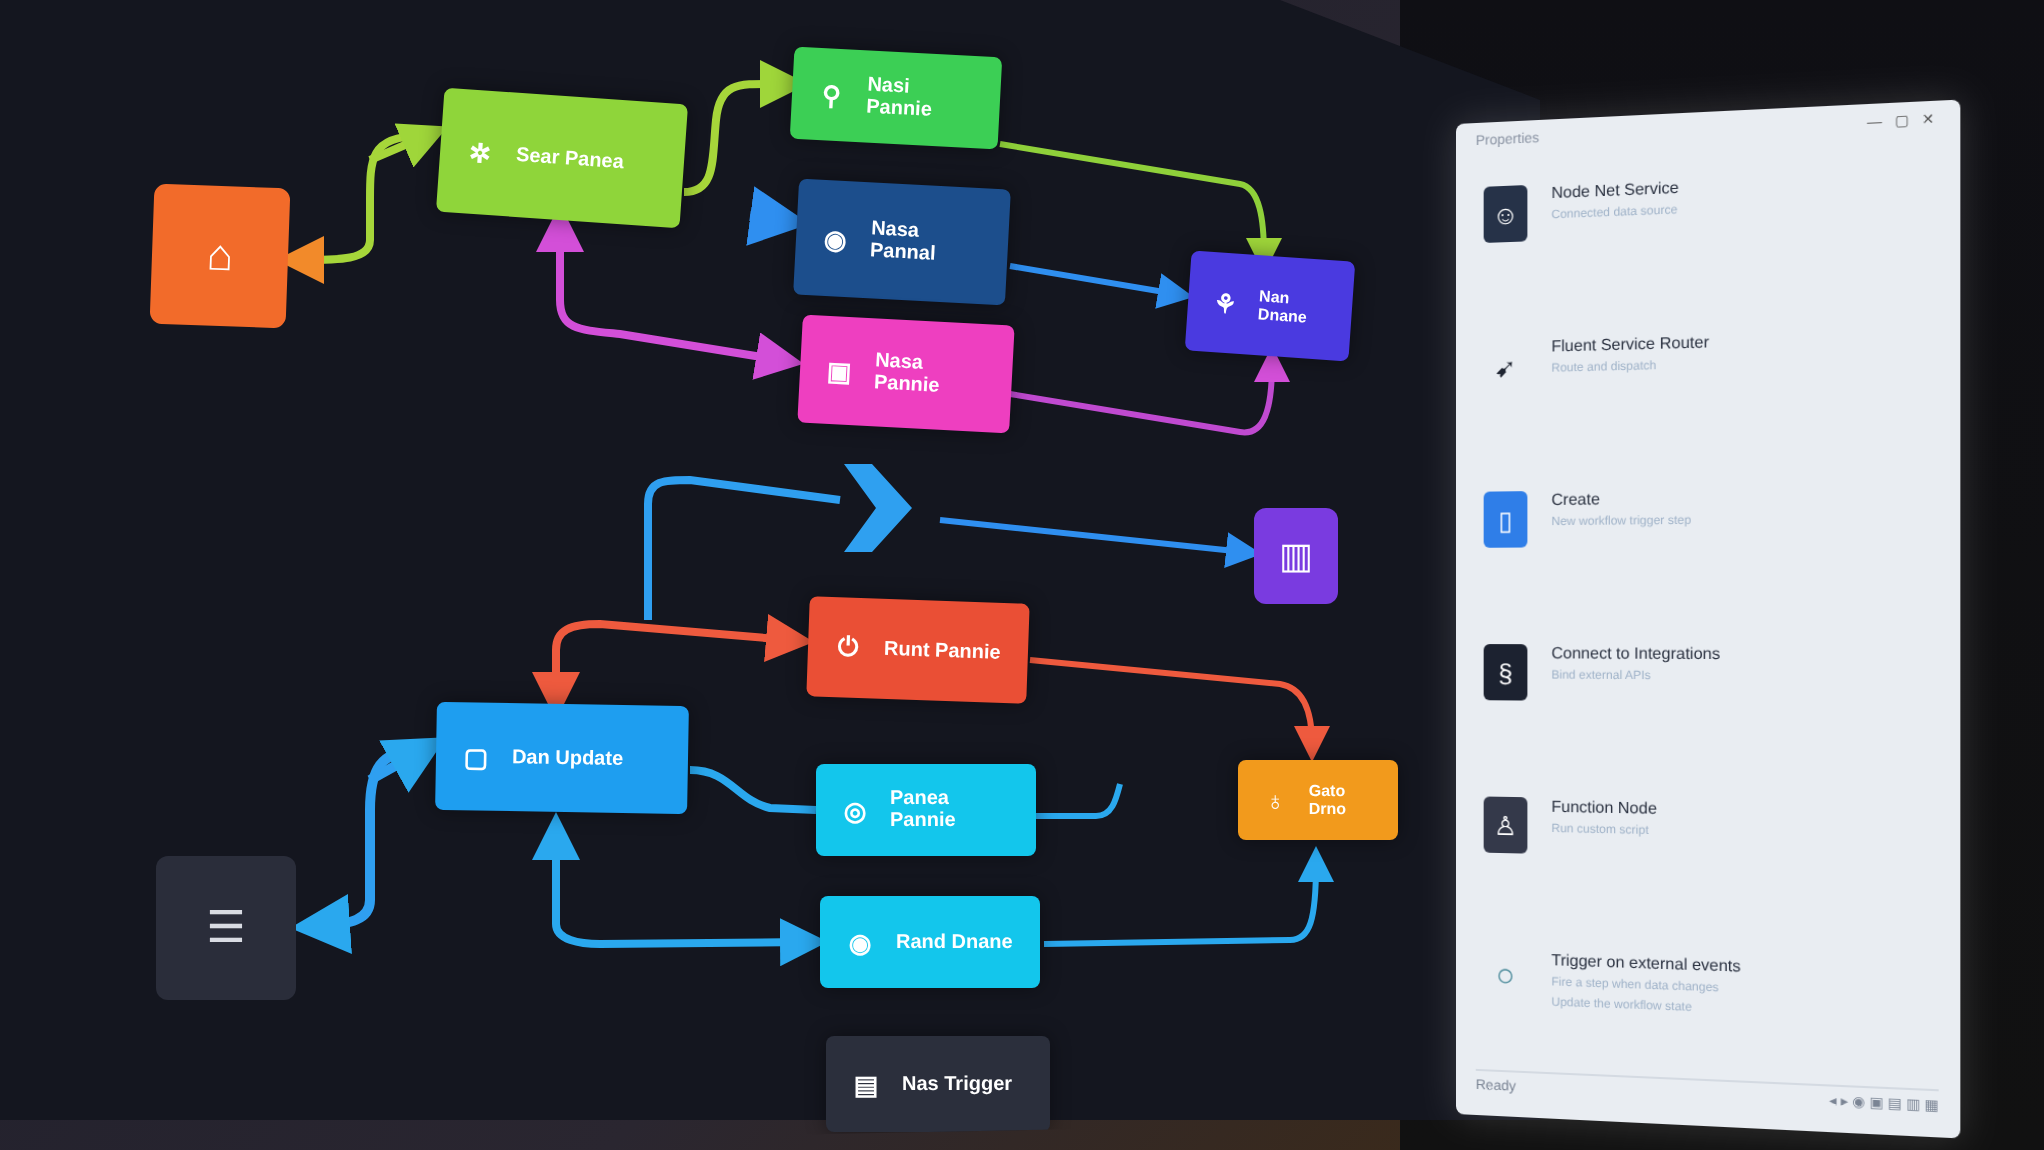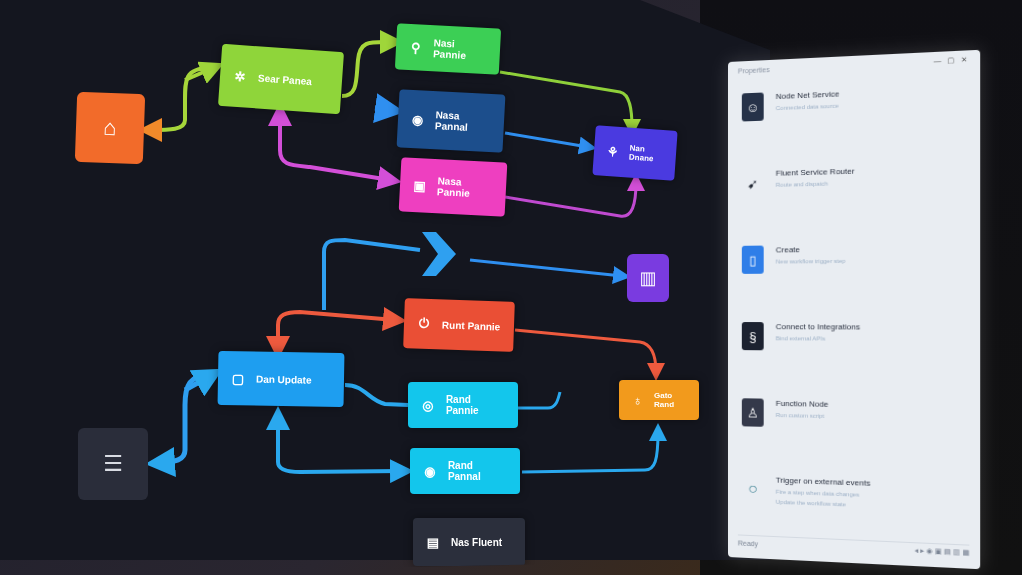--- a/index.html
+++ b/index.html
@@ -124,36 +124,36 @@
   <div class="node" style="left:404px;top:300px;width:110px;height:50px;background:#ea4f35;transform:rotate(2deg);">
     <span class="nicon">⏻</span>
     <span>Runt Pannie</span>
   </div>
   <div class="node" style="left:218px;top:352px;width:126px;height:54px;background:#1e9ef0;transform:rotate(1deg);">
     <span class="nicon">▢</span>
     <span>Dan Update</span>
   </div>
   <div class="node" style="left:408px;top:382px;width:110px;height:46px;background:#13c6ec;">
     <span class="nicon">◎</span>
-    <span>Rand Pannie</span>
+    <span>Panea Pannie</span>
   </div>
   <div class="node" style="left:410px;top:448px;width:110px;height:46px;background:#13c6ec;">
     <span class="nicon">◉</span>
-    <span>Rand Pannal</span>
+    <span>Rand Dnane</span>
   </div>
   <div class="node" style="left:619px;top:380px;width:80px;height:40px;background:#f29a1c;font-size:8px;">
     <span class="nicon">♁</span>
-    <span>Gato Rand</span>
+    <span>Gato Drno</span>
   </div>
   <div class="sq" style="left:78px;top:428px;width:70px;height:72px;background:#2a2d3a;">
     <span style="color:#d9dce3;">☰</span>
   </div>
   <div class="node" style="left:413px;top:518px;width:112px;height:48px;background:#2b2f3c;">
     <span class="nicon">▤</span>
-    <span>Nas Fluent</span>
+    <span>Nas Trigger</span>
   </div>
 </div>
 
 <div class="side-panel">
   <div class="panel-topbar">
     <span class="t">Properties</span>
     <span class="ctl">— ▢ ✕</span>
   </div>
   <div class="panel-item">
     <div class="ico" style="background:#263248;">☺</div>

